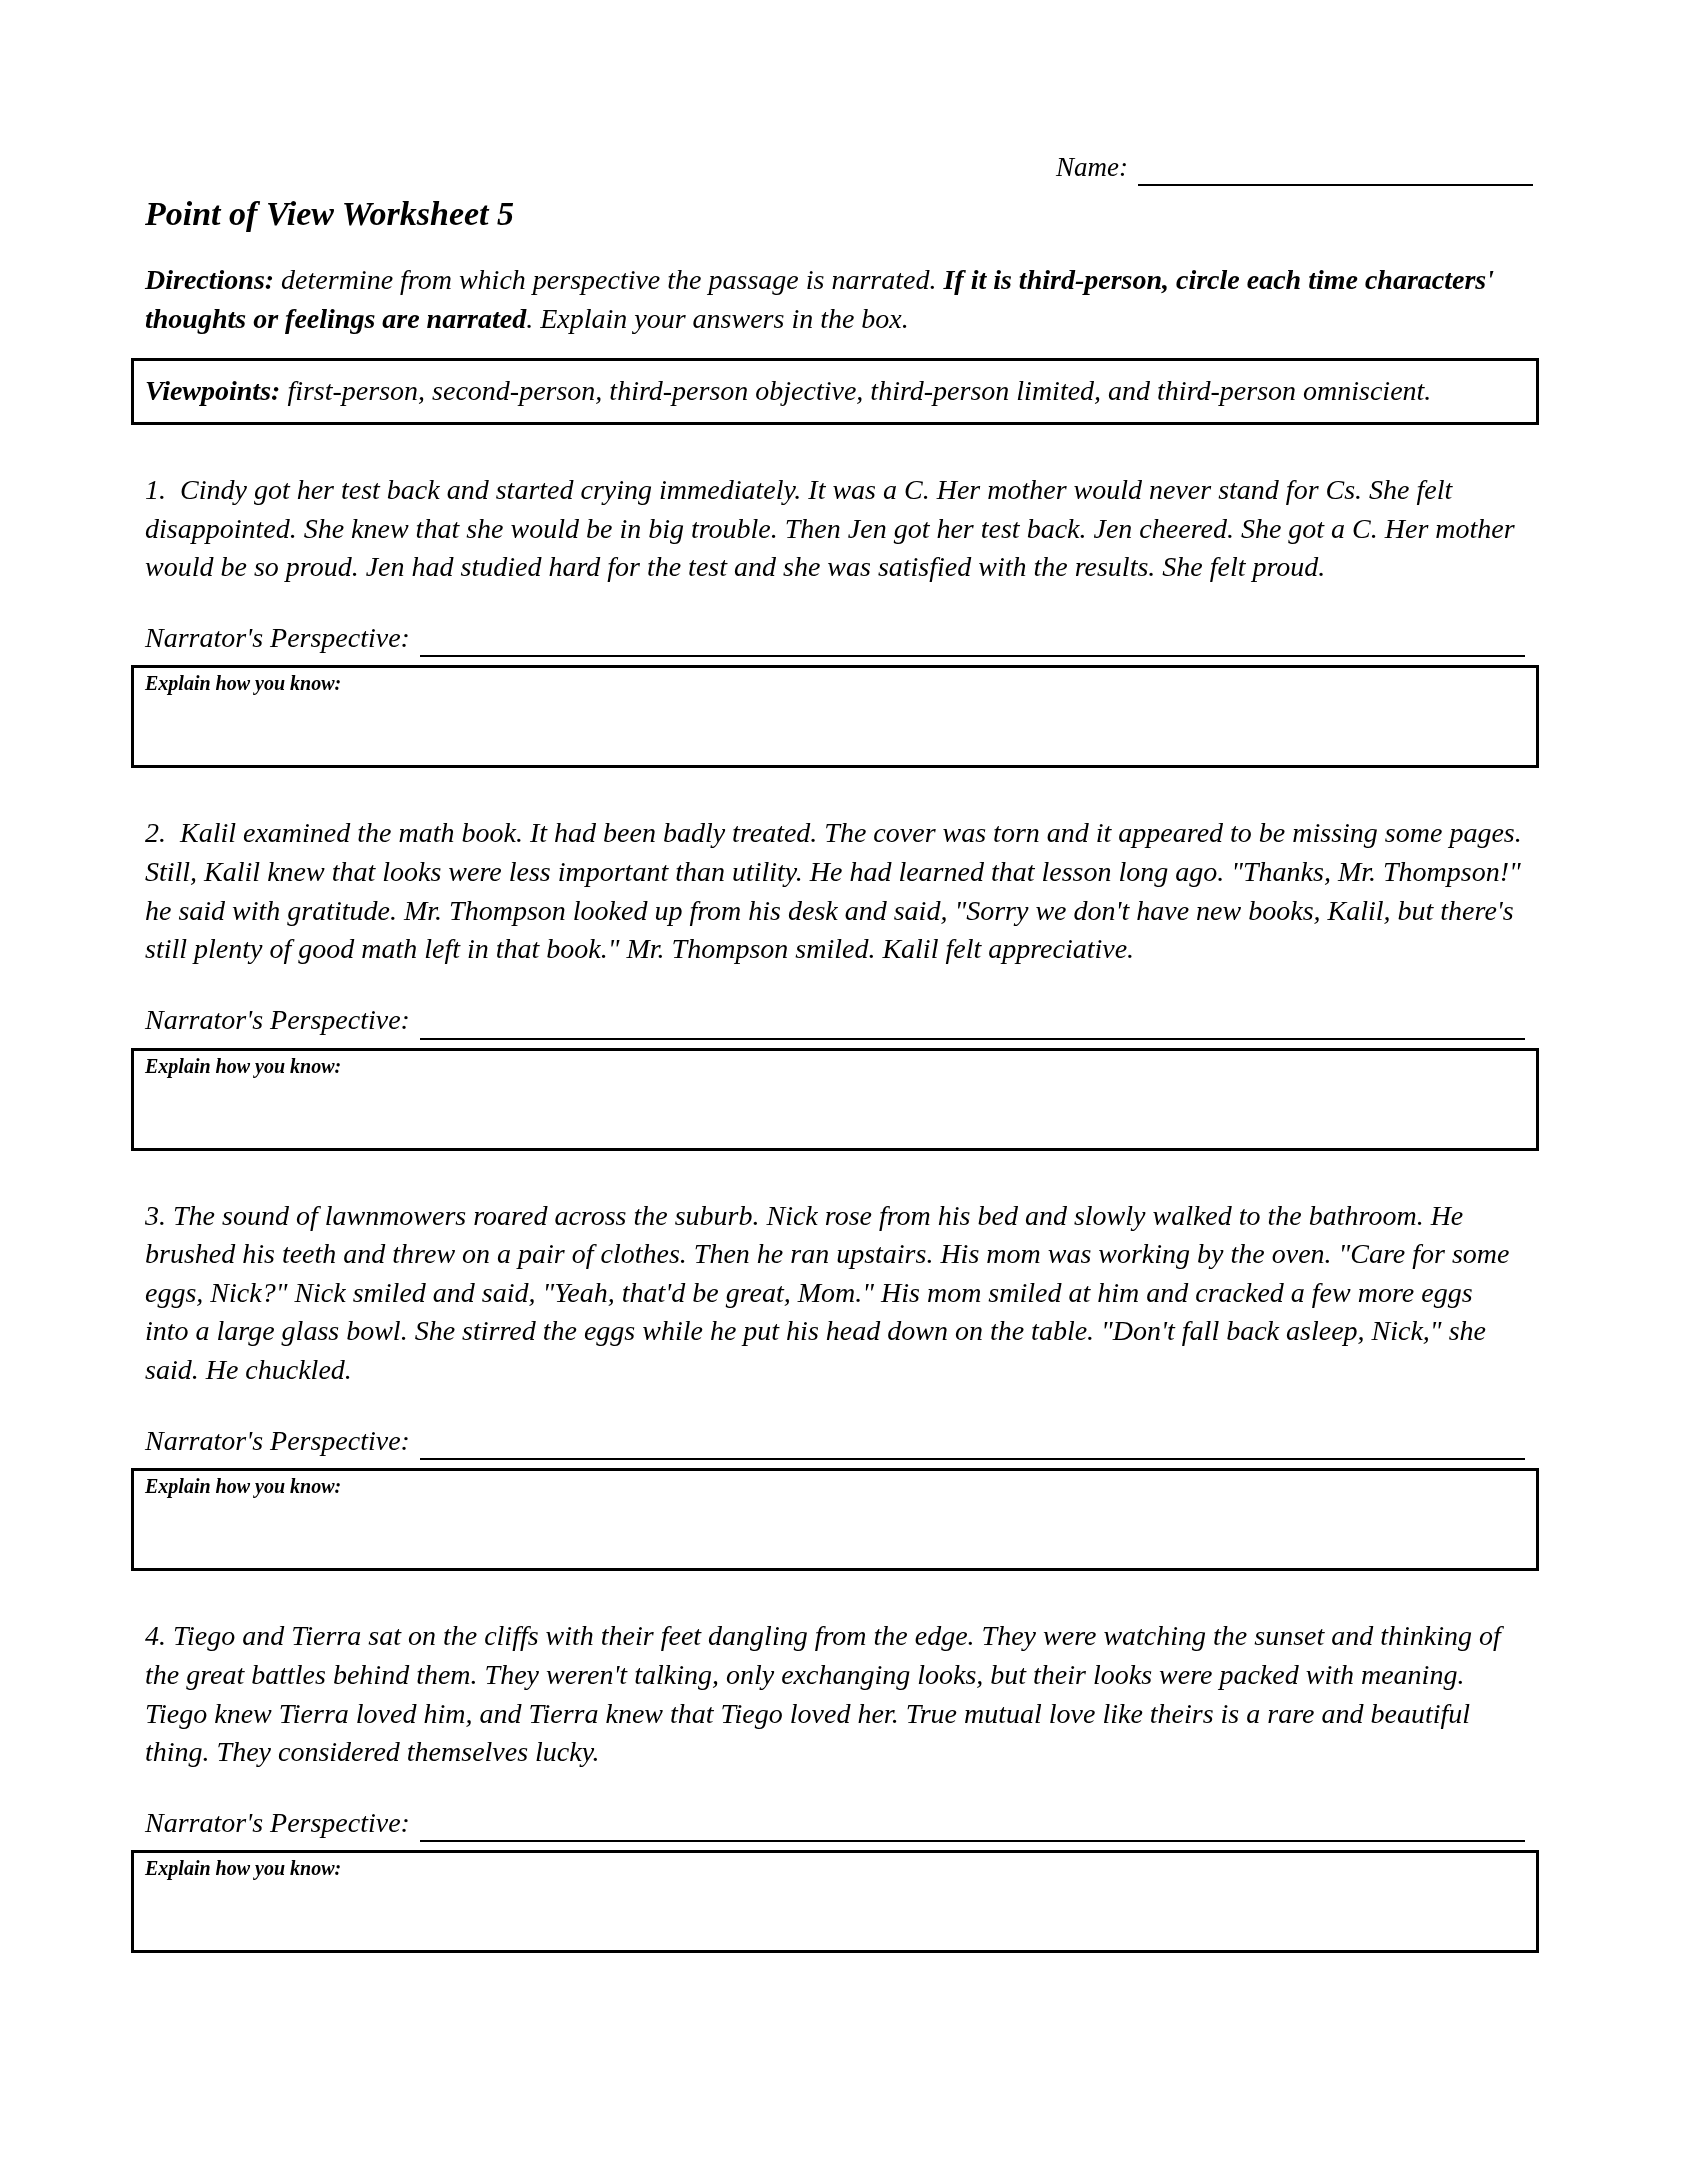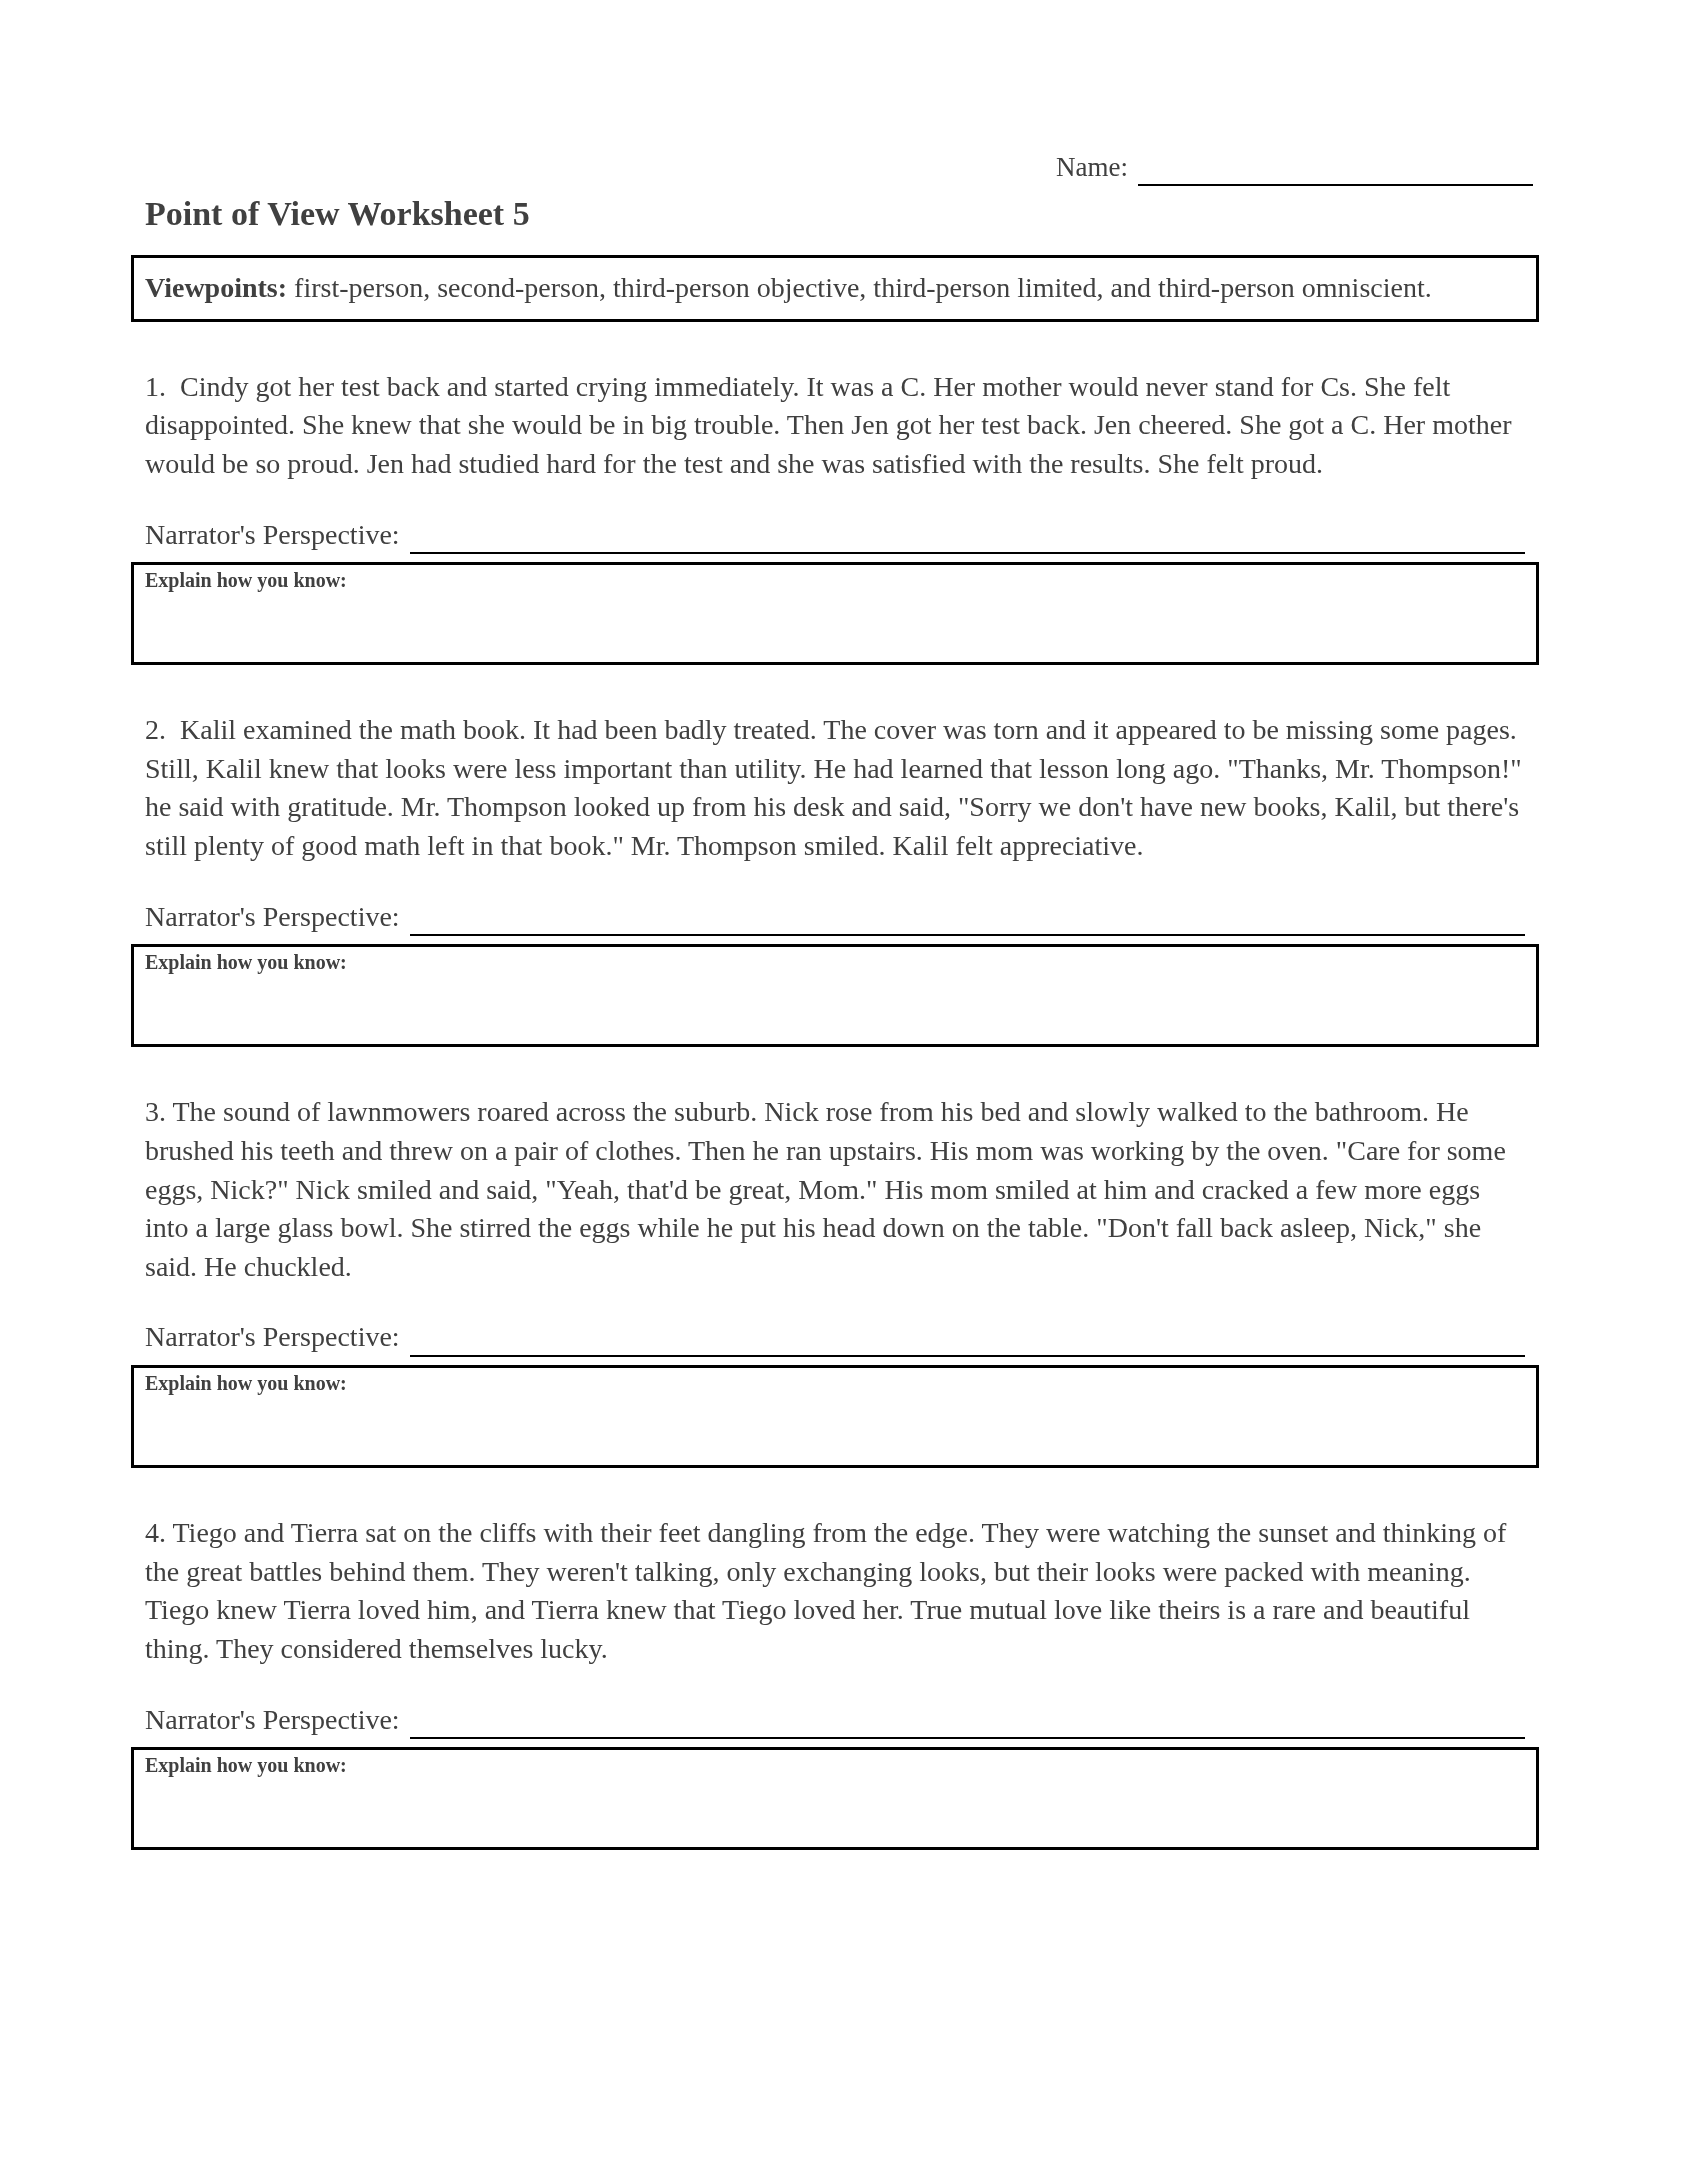--- a/index.html
+++ b/index.html
@@ -6,25 +6,26 @@
     margin: 0;
     padding: 0;
     background: #ffffff;
   }
   .page {
     position: relative;
     width: 1683px;
     min-height: 2178px;
     box-sizing: border-box;
     background: #ffffff;
-    color: #404040;
+    color: #000000;
     font-family: "Liberation Serif", "DejaVu Serif", serif;
     font-size: 28px;
     line-height: 1.38;
     padding: 149px 144px 59px 145px;
+    font-style: italic;
   }
   .b { font-weight: bold; }
 
   .name-row {
     display: flex;
     align-items: flex-end;
     width: 477px;
     margin: 0 6px 6px auto;
     font-size: 27px;
   }
@@ -91,20 +92,21 @@
 
 <div class="page">
 
   <div class="name-row">
     <span class="name-label">Name:</span>
     <span class="name-line"></span>
   </div>
 
   <h1 class="title">Point of View Worksheet 5</h1>
 
+  <p class="directions"><span class="b">Directions:</span><span> determine from which perspective the passage is narrated. </span><span class="b">If it is third-person, circle each time characters' thoughts or feelings are narrated</span><span>. Explain your answers in the box.</span></p>
 
   <div class="viewpoints-box"><span class="b">Viewpoints:</span><span> first-person, second-person, third-person objective, third-person limited, and third-person omniscient.</span></div>
 
   <div class="qa-block">
     <p class="passage">1.  Cindy got her test back and started crying immediately. It was a C. Her mother would never stand for Cs. She felt disappointed. She knew that she would be in big trouble. Then Jen got her test back. Jen cheered. She got a C. Her mother would be so proud. Jen had studied hard for the test and she was satisfied with the results. She felt proud.</p>
     <div class="narrator-row">
       <span class="narrator-label">Narrator's Perspective:</span>
       <span class="answer-line"></span>
     </div>
     <div class="explain-box">

